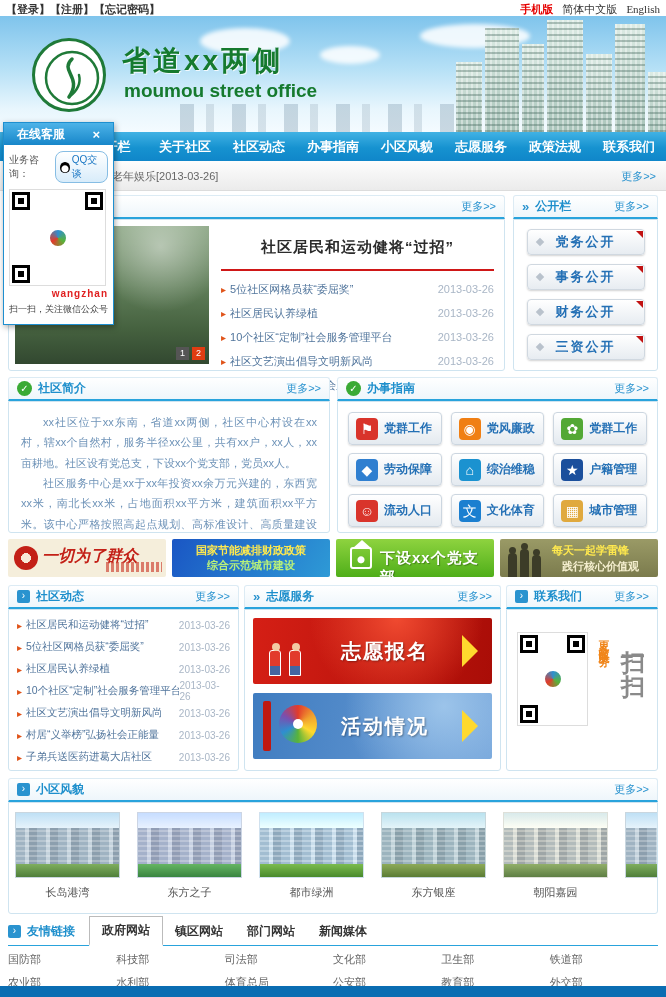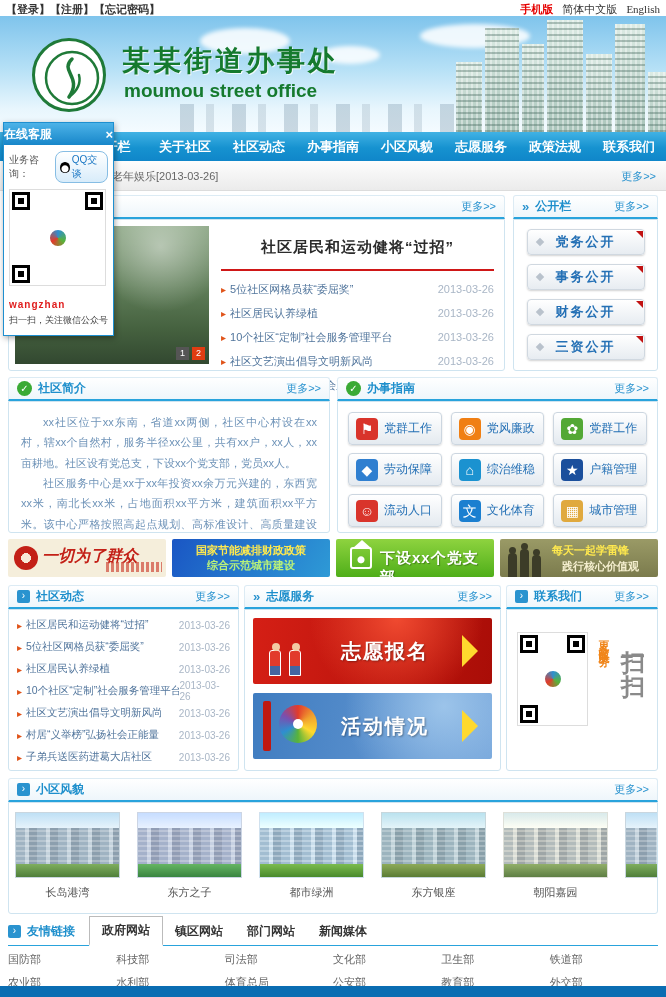--- a/index.html
+++ b/index.html
@@ -87,21 +87,21 @@
 
   
   .intro-txt { padding:10px 12px; font-size:11px; line-height:1.85; color:#6e93b8; text-align:justify; }
   .intro-txt p { text-indent:2em; }
 
   
   .ggrid { display:grid; grid-template-columns:repeat(3,1fr); gap:8px 9px; padding:10px; }
   .gbtn { height:33px; display:flex; align-items:center; background:linear-gradient(180deg,#ffffff,#e4eaf0);
     border:1px solid #ccd6e0; border-radius:4px; box-shadow:0 1px 2px rgba(0,0,0,.15); cursor:pointer; }
   .gico { width:22px; height:22px; margin:0 6px 0 7px; border-radius:4px; color:#fff; font-size:14px; line-height:22px; text-align:center; }
-  .glab { color:#2470b5; font-weight:normal; font-size:12px; }
+  .glab { color:#2470b5; font-weight:bold; font-size:12px; }
   .gbtn:nth-child(1) .gico{background:#d9342b}.gbtn:nth-child(2) .gico{background:#f07f13}
   .gbtn:nth-child(3) .gico{background:#53a835}.gbtn:nth-child(4) .gico{background:#2f7fd0}
   .gbtn:nth-child(5) .gico{background:#1b92d0}.gbtn:nth-child(6) .gico{background:#1b4f9c}
   .gbtn:nth-child(7) .gico{background:#d9342b}.gbtn:nth-child(8) .gico{background:#1b7fd0}
   .gbtn:nth-child(9) .gico{background:#e0a93e}
 
   
   .adrow { position:absolute; top:539px; left:8px; width:650px; height:38px; display:flex; gap:6px; }
   .ad { flex:1; position:relative; overflow:hidden; border-radius:2px; cursor:pointer; }
   .ad1 { background:#f5eedb; }
@@ -182,30 +182,30 @@
   .tab { font-size:12px; font-weight:bold; color:#333; padding:5px 12px; cursor:pointer; }
   .tab.on { background:#fff; border:1px solid #bbb; border-bottom:2px solid #fff; margin-bottom:-1px; }
   .lgrid { position:absolute; top:952px; left:8px; width:650px; display:grid; grid-template-columns:repeat(6,1fr); row-gap:8px; }
   .lgrid span { font-size:11px; color:#666; cursor:pointer; }
 
   .botbar { position:absolute; top:986px; left:0; width:666px; height:11px; background:#0a6db2; }
 
   
   .panel { position:absolute; left:3px; top:122px; width:111px; z-index:50; background:#fff;
     border:1px solid #1e8fd0; box-shadow:1px 2px 6px rgba(0,0,0,.35); }
-  .ptitle { height:22px; background:linear-gradient(180deg,#4db3e8,#1786c9); display:flex; align-items:center; padding:0 0;
+  .ptitle { height:22px; background:linear-gradient(180deg,#4db3e8,#1786c9); display:flex; align-items:center; padding:0 13px;
     color:#fff; font-weight:bold; font-size:12px; }
   .pclose { margin-left:auto; cursor:pointer; font-size:13px; font-weight:bold; }
   .pbody { padding:6px 5px 8px; }
   .prow { display:flex; align-items:center; font-size:10px; color:#555; margin-bottom:6px; }
   .qqbtn { display:inline-flex; align-items:center; margin-left:2px; padding:1px 4px; border:1px solid #86bde4; border-radius:8px;
     background:linear-gradient(180deg,#fff,#d8ecfa); color:#1a77c4; font-size:10px; cursor:pointer; }
   .peng { width:11px; height:11px; margin-right:2px; border-radius:50% 50% 45% 45%;
     background:radial-gradient(circle at 50% 62%, #fff 3px, #000 4px); }
-  .qbrand { text-align:left; color:#e02020; font-weight:bold; font-size:10px; letter-spacing:1px; margin-top:13px; }
+  .qbrand { text-align:right; color:#e02020; font-weight:bold; font-size:10px; letter-spacing:1px; margin-top:2px; }
   .phint { text-align:center; font-size:9px; color:#444; margin-top:4px; white-space:nowrap; }
 </style>
 </head>
 <body>
 
 <div class="page">
 
   <div class="topbar">
     <div class="tl">
       <span>【登录】</span><span>【注册】</span><span>【忘记密码】</span>
@@ -231,21 +231,21 @@
         <div class="bld b6"></div>
         <div class="bld b7"></div>
     </div>
     <div class="logo">
       <svg width="66" height="66" viewBox="0 0 66 66">
         <circle cx="33" cy="33" r="26" fill="none" stroke="#1f7a38" stroke-width="2.5"></circle>
         <path d="M33 14 C 20 26, 44 32, 30 52" fill="none" stroke="#1f7a38" stroke-width="3.5" stroke-linecap="round"></path>
         <path d="M30 52 C 38 46, 42 38, 40 30" fill="none" stroke="#1f7a38" stroke-width="2.5" stroke-linecap="round"></path>
       </svg>
     </div>
-    <div class="htitle">某某街道办事处</div>
+    <div class="htitle">省道xx两侧</div>
     <div class="hsub">moumou street office</div>
   </div>
 
   <div class="nav">
     <div>网站首页</div>
     <div>公开栏</div>
     <div>关于社区</div>
     <div>社区动态</div>
     <div>办事指南</div>
     <div>小区风貌</div>

